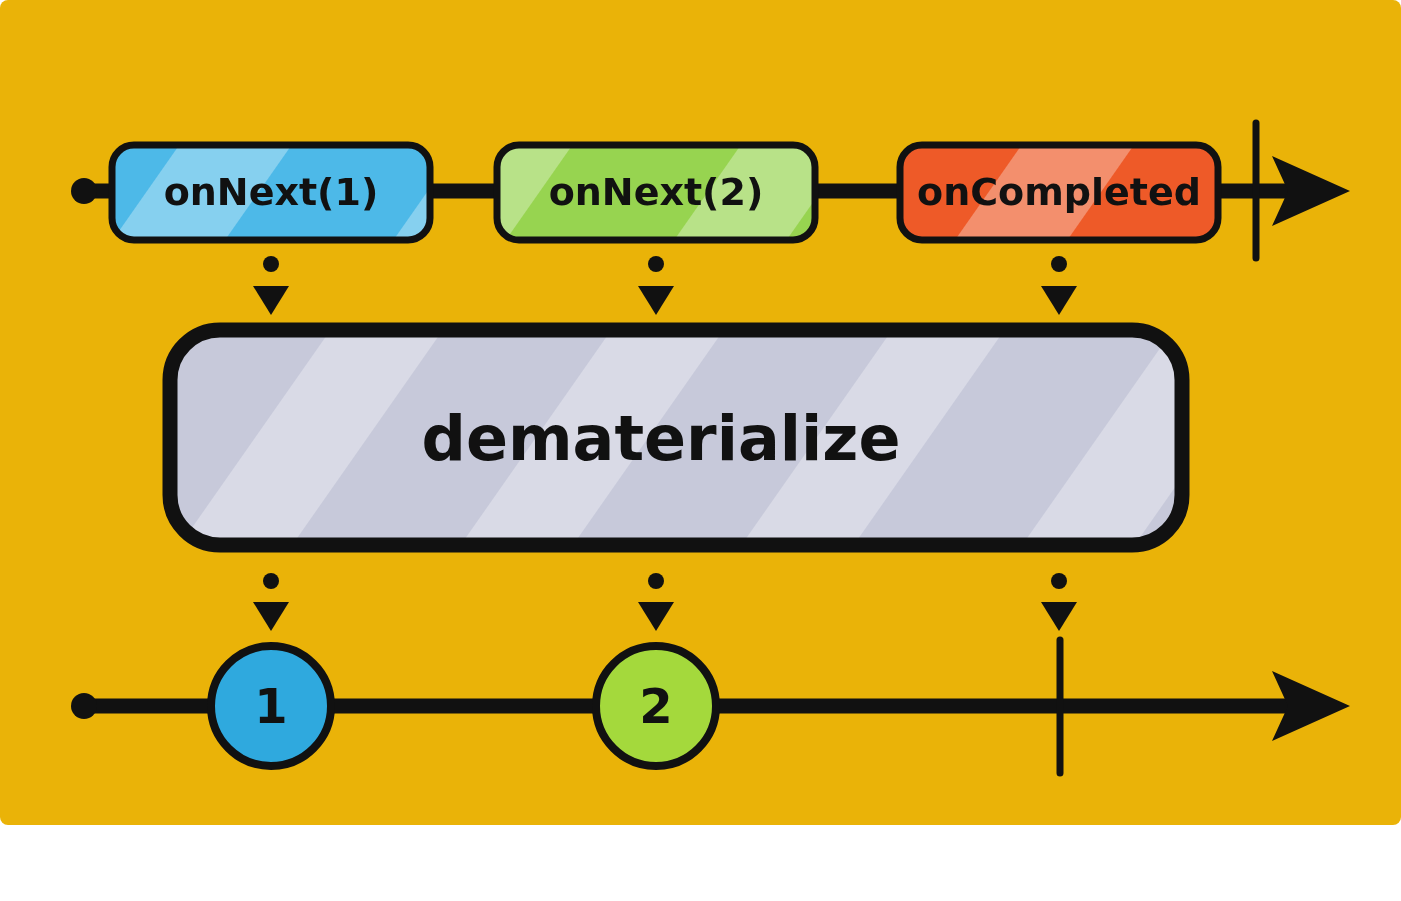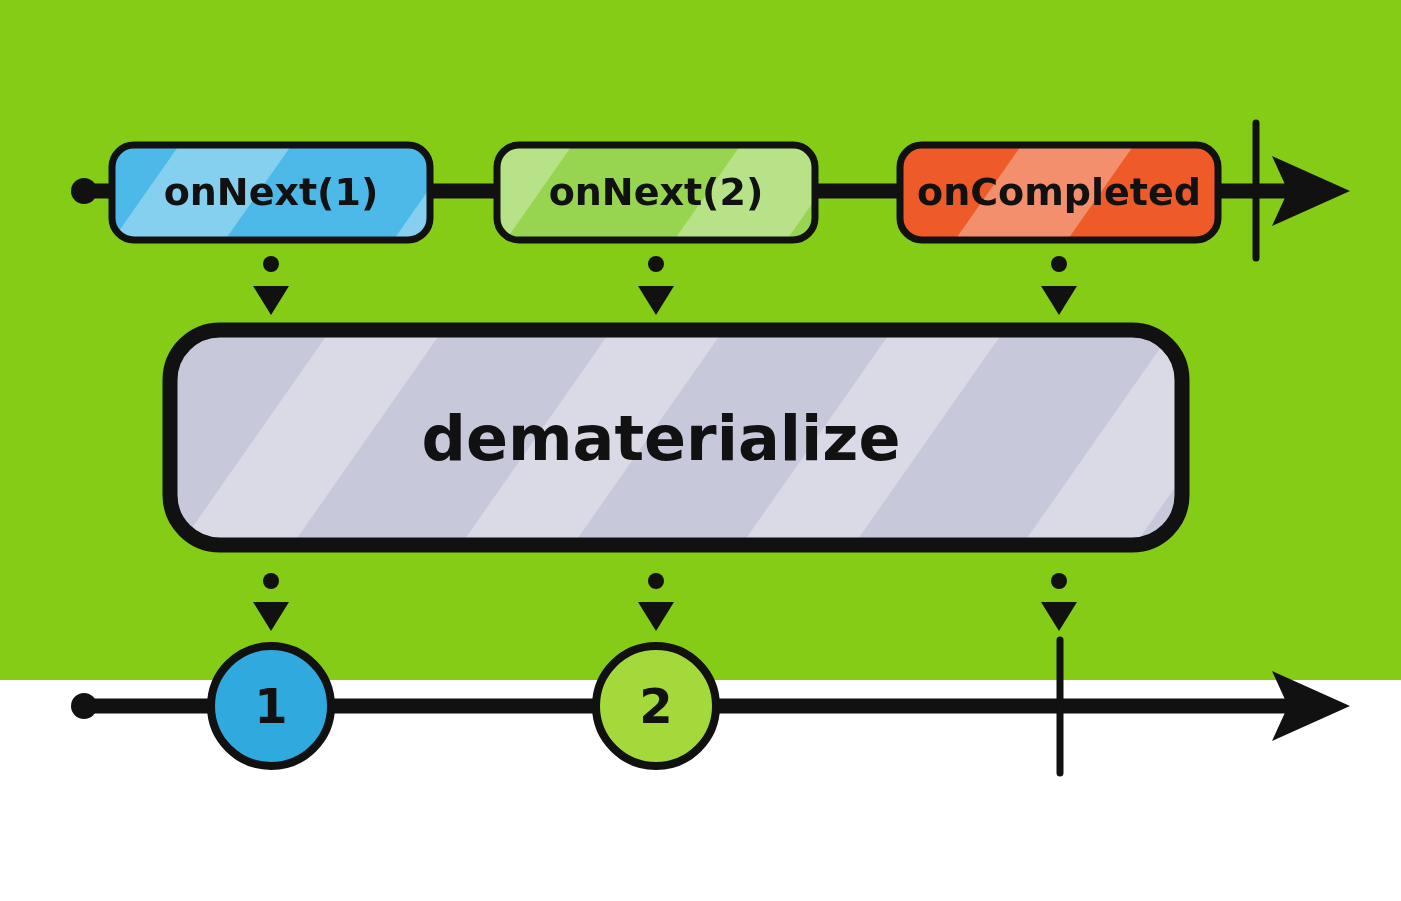--- a/index.html
+++ b/index.html
@@ -7,22 +7,23 @@
     padding: 0;
     background: #ffffff;
     width: 1401px;
     height: 901px;
     overflow: hidden;
     font-family: "DejaVu Sans", sans-serif;
   }
   .stage {
     position: relative;
     width: 1401px;
-    height: 680px;
-    background: #84cc16;
+    height: 825px;
+    background: #eab308;
+    border-radius: 8px;
   }
   svg { display: block; }
   .timeline-line {
     stroke: #111111;
     stroke-width: 15;
     stroke-linecap: round;
     fill: none;
   }
   .timeline-tick {
     stroke: #111111;

